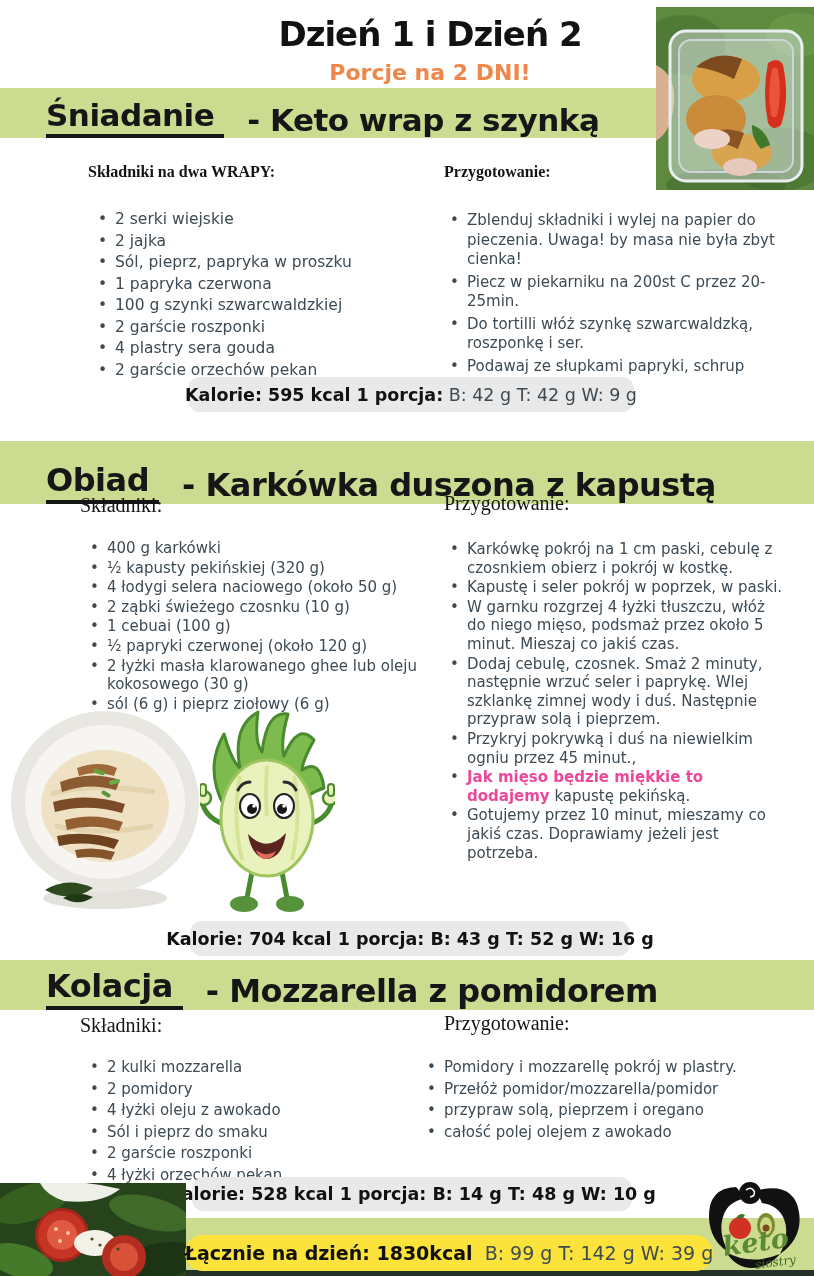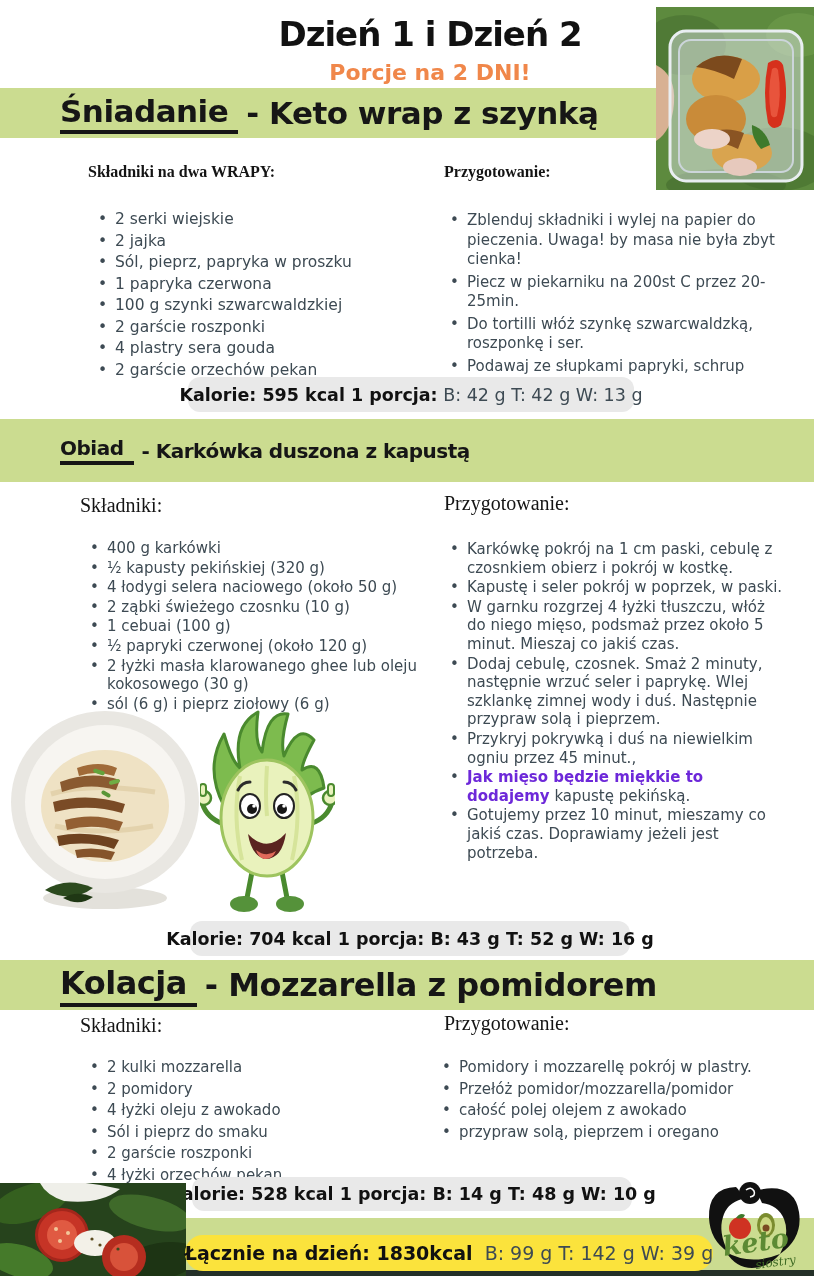--- a/index.html
+++ b/index.html
@@ -7,38 +7,38 @@
         font-family:"DejaVu Sans","Liberation Sans",sans-serif;color:#3d4a53;}
   .abs{position:absolute;}
 
   
   .title{left:0;top:14px;width:860px;text-align:center;font-size:34px;font-weight:bold;
          color:#121212;letter-spacing:-1px;}
   .subtitle{left:0;top:60px;width:860px;text-align:center;font-size:22px;font-weight:bold;
             color:#f0874a;}
 
   
-  .banner{left:0;background:#cbdc90;display:flex;align-items:center;padding-left:60px;
-          box-sizing:border-box;font-weight:bold;color:#161616;letter-spacing:-.5px;}
+  .banner{left:0;background:#cbdc90;display:flex;align-items:flex-end;padding-left:46px;
+          box-sizing:border-box;font-weight:bold;color:#161616;letter-spacing:-.5px;gap:15px;}
   .banner .meal{border-bottom:4px solid #161616;padding:0 10px 1px 0;}
   .banner .dish{margin-left:8px;}
   .banner-1{top:88px;width:656px;height:50px;font-size:31px;}
-  .banner-2{top:419px;width:814px;height:63px;font-size:20px;}
+  .banner-2{top:441px;width:814px;height:63px;font-size:32px;}
   .banner-3{top:960px;width:814px;height:50px;font-size:32px;}
 
   
   .serif-h{font-family:"Liberation Serif","DejaVu Serif",serif;color:#141414;font-size:20px;
            letter-spacing:0;}
   .serif-h.small{font-size:16px;font-weight:bold;}
 
   
   .blist{list-style:none;margin:8px;padding:0;font-size:15px;}
   .blist li{position:relative;padding-left:19px;}
   .blist li::before{content:"\2022";position:absolute;left:2px;top:0;}
-  .blist b{color:#6d28d9;text-align:center;}
+  .blist b{color:#ec4899;text-align:center;}
   .lh-a{font-size:15.5px;} .lh-a li{line-height:21.5px;}
   .lh-b li{line-height:19.5px;margin-bottom:3px;}
   .lh-c li{line-height:18.6px;margin-bottom:1px;}
   .lh-d li{line-height:19.5px;margin-bottom:2px;}
 
   
   .cal-pill{background:#e9e9e9;border-radius:12px;display:flex;align-items:center;
             justify-content:center;font-size:17.5px;color:#3d4a53;white-space:pre;}
   .cal-pill b{color:#111;}
   .total-pill{background:#fbe33c;border-radius:18px;display:flex;align-items:center;
@@ -101,21 +101,21 @@
 
   <div class="abs serif-h small" style="left:444px;top:163px;">Przygotowanie:</div>
   <ul class="abs blist lh-b" style="left:440px;top:203px;width:332px;">
       <li>Zblenduj składniki i wylej na papier do pieczenia. Uwaga! by masa nie była zbyt cienka!</li>
       <li>Piecz w piekarniku na 200st C przez 20-25min.</li>
       <li>Do tortilli włóż szynkę szwarcwaldzką, roszponkę i ser.</li>
       <li>Podawaj ze słupkami papryki, schrup orzechy</li>
     </ul>
 
   <div class="abs cal-pill" style="left:188px;top:377px;width:446px;height:35px;">
-    <b>Kalorie: 595 kcal 1 porcja:</b><span> B: 42 g T: 42 g W: 13 g</span>
+    <b>Kalorie: 595 kcal 1 porcja:</b><span> B: 42 g T: 42 g W: 9 g</span>
   </div>
 
   <div class="abs banner banner-2">
     <span class="meal">Obiad</span>
     <span class="dish">- Karkówka duszona z kapustą</span>
   </div>
 
   <div class="abs serif-h" style="left:80px;top:494px;">Składniki:</div>
   <ul class="abs blist lh-c" style="left:80px;top:531px;width:362px;">
       <li>400 g karkówki</li>
@@ -204,25 +204,25 @@
   <ul class="abs blist lh-d" style="left:80px;top:1050px;width:340px;">
       <li>2 kulki mozzarella</li>
       <li>2 pomidory</li>
       <li>4 łyżki oleju z awokado</li>
       <li>Sól i pieprz do smaku</li>
       <li>2 garście roszponki</li>
       <li>4 łyżki orzechów pekan</li>
     </ul>
 
   <div class="abs serif-h" style="left:444px;top:1012px;">Przygotowanie:</div>
-  <ul class="abs blist lh-d" style="left:432px;top:1050px;width:340px;">
+  <ul class="abs blist lh-d" style="left:417px;top:1050px;width:340px;">
       <li>Pomidory i mozzarellę pokrój w plastry.</li>
       <li>Przełóż pomidor/mozzarella/pomidor</li>
+      <li>przypraw solą, pieprzem i oregano</li>
       <li>całość polej olejem z awokado</li>
-      <li>przypraw solą, pieprzem i oregano</li>
     </ul>
 
   <div class="abs cal-pill" style="left:192px;top:1177px;width:440px;height:34px;">
     <b>Kalorie: 528 kcal 1 porcja: B: 14 g T: 48 g W: 10 g</b><span></span>
   </div>
 
   <div class="abs footer-band"></div>
   <div class="abs footer-bar"></div>
 
   <div class="abs ph" style="left:0;top:1183px;width:186px;height:93px;">

